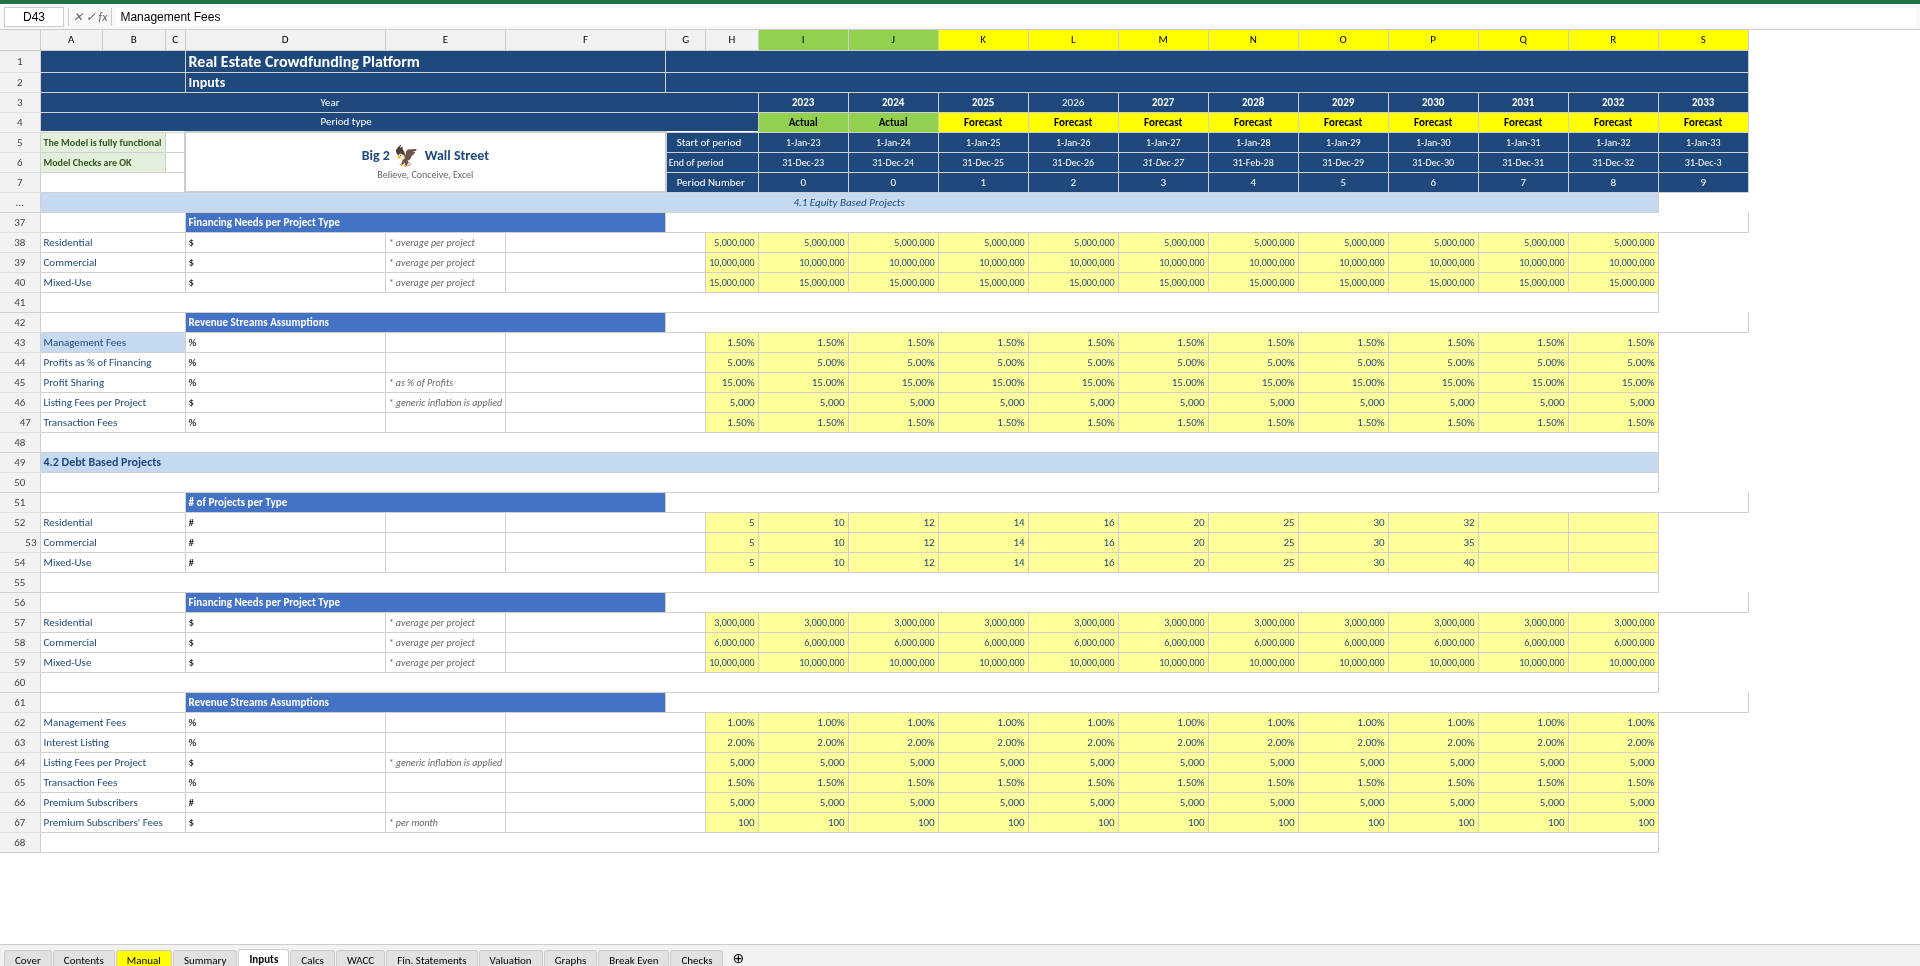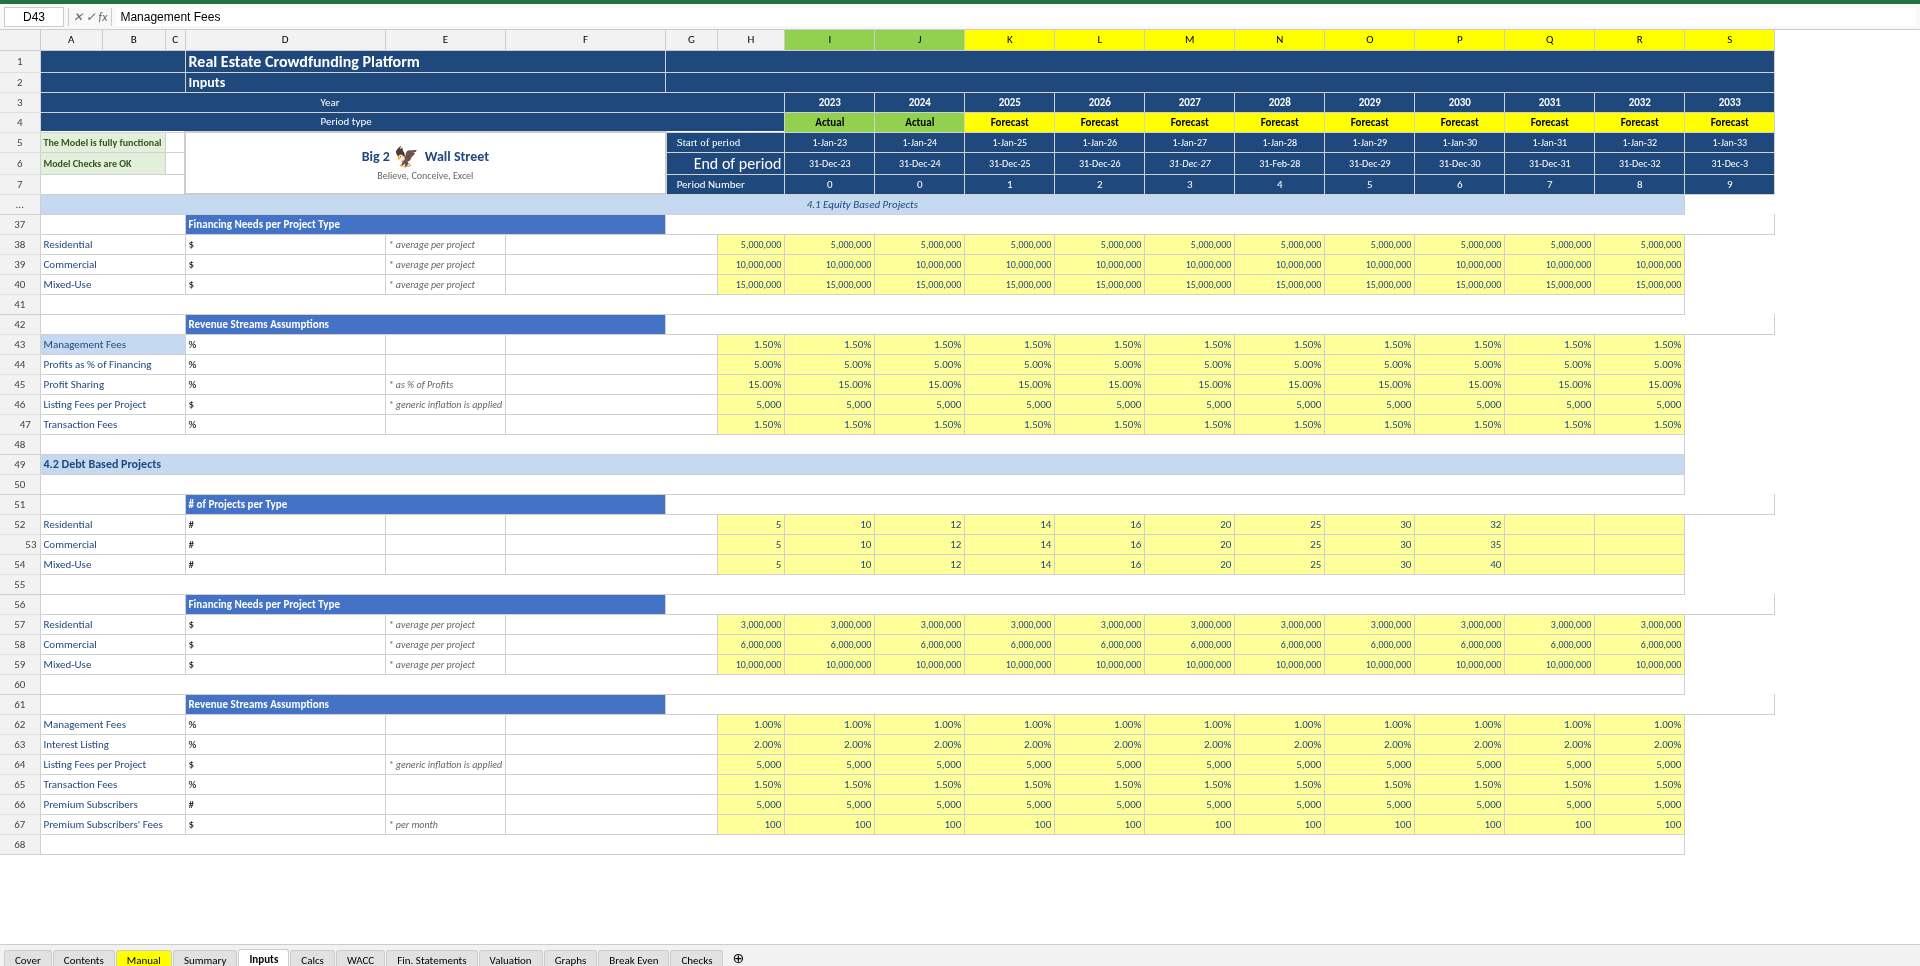--- a/index.html
+++ b/index.html
@@ -108,21 +108,21 @@
             <td colspan="3" style="background:#1F497D; color:#fff; font-weight:bold; font-size:14px;">Inputs</td>
             <td colspan="13" style="background:#1F497D;"></td>
           </tr>
 
           <tr>
             <td style="background:#f2f2f2; text-align:center; font-size:11px; color:#444; border-bottom:1px solid #e0e0e0;">3</td>
             <td colspan="8" style="background:#1F497D; color:#fff; font-size:11px; padding-left:280px;">Year</td>
             <td style="background:#1F497D; color:#fff; font-weight:bold; text-align:center; font-size:11px;">2023</td>
             <td style="background:#1F497D; color:#fff; font-weight:bold; text-align:center; font-size:11px;">2024</td>
             <td style="background:#1F497D; color:#fff; font-weight:bold; text-align:center; font-size:11px;">2025</td>
-            <td style="background:#1F497D; color:#fff; font-weight:bold; text-align:center; font-size:11px;">2026</td>
+            <td style="background:#1F497D; color:#fff; font-weight:normal; text-align:center; font-size:11px;">2026</td>
             <td style="background:#1F497D; color:#fff; font-weight:bold; text-align:center; font-size:11px;">2027</td>
             <td style="background:#1F497D; color:#fff; font-weight:bold; text-align:center; font-size:11px;">2028</td>
             <td style="background:#1F497D; color:#fff; font-weight:bold; text-align:center; font-size:11px;">2029</td>
             <td style="background:#1F497D; color:#fff; font-weight:bold; text-align:center; font-size:11px;">2030</td>
             <td style="background:#1F497D; color:#fff; font-weight:bold; text-align:center; font-size:11px;">2031</td>
             <td style="background:#1F497D; color:#fff; font-weight:bold; text-align:center; font-size:11px;">2032</td>
             <td style="background:#1F497D; color:#fff; font-weight:bold; text-align:center; font-size:11px;">2033</td>
           </tr>
 
           <tr>
@@ -146,39 +146,39 @@
             <td colspan="2" style="font-size:10px; color:#375623; font-weight:bold; background:#E2EFDA;">The Model is fully functional</td>
             <td style="background:#fff;"></td>
             <td rowspan="3" colspan="3" style="border:2px solid #ccc; background:#fff; text-align:center; vertical-align:middle; padding:5px;">
               <div style="font-size:14px; font-weight:bold; color:#1F497D; display:flex; align-items:center; gap:5px; justify-content:center;">
                 <span>Big 2</span>
                 <span style="color:#cc0000; font-size:20px;">🦅</span>
                 <span>Wall Street</span>
               </div>
               <div style="font-size:10px; color:#666;">Believe, Conceive, Excel</div>
             </td>
-            <td colspan="2" style="background:#1F497D; color:#fff; font-size:11px; padding-left:10px;font-family:Liberation Serif, serif;">Start of period</td>
+            <td colspan="2" style="background:#1F497D; color:#fff; font-size:11px; padding-left:10px;">Start of period</td>
             <td style="background:#1F497D; color:#fff; text-align:center; font-size:10px;">1-Jan-23</td>
             <td style="background:#1F497D; color:#fff; text-align:center; font-size:10px;">1-Jan-24</td>
             <td style="background:#1F497D; color:#fff; text-align:center; font-size:10px;">1-Jan-25</td>
             <td style="background:#1F497D; color:#fff; text-align:center; font-size:10px;">1-Jan-26</td>
             <td style="background:#1F497D; color:#fff; text-align:center; font-size:10px;">1-Jan-27</td>
             <td style="background:#1F497D; color:#fff; text-align:center; font-size:10px;">1-Jan-28</td>
             <td style="background:#1F497D; color:#fff; text-align:center; font-size:10px;">1-Jan-29</td>
             <td style="background:#1F497D; color:#fff; text-align:center; font-size:10px;">1-Jan-30</td>
             <td style="background:#1F497D; color:#fff; text-align:center; font-size:10px;">1-Jan-31</td>
             <td style="background:#1F497D; color:#fff; text-align:center; font-size:10px;">1-Jan-32</td>
             <td style="background:#1F497D; color:#fff; text-align:center; font-size:10px;">1-Jan-33</td>
           </tr>
 
           <tr>
             <td style="background:#f2f2f2; text-align:center; font-size:11px; color:#444; border-bottom:1px solid #e0e0e0;">6</td>
             <td colspan="2" style="font-size:10px; color:#375623; font-weight:bold; background:#E2EFDA;">Model Checks are OK</td>
             <td style="background:#fff;"></td>
-            <td colspan="2" style="background:#1F497D; color:#fff; font-size:16px; padding-left:27px;">End of period</td>
+            <td colspan="2" style="background:#1F497D; color:#fff; font-size:10px; padding-left:2px;">End of period</td>
             <td style="background:#1F497D; color:#fff; text-align:center; font-size:10px;">31-Dec-23</td>
             <td style="background:#1F497D; color:#fff; text-align:center; font-size:10px;">31-Dec-24</td>
             <td style="background:#1F497D; color:#fff; text-align:center; font-size:10px;">31-Dec-25</td>
             <td style="background:#1F497D; color:#fff; text-align:center; font-size:10px;">31-Dec-26</td>
             <td style="background:#1F497D; color:#fff; text-align:center; font-size:10px;font-style:italic;">31-Dec-27</td>
             <td style="background:#1F497D; color:#fff; text-align:center; font-size:10px;">31-Feb-28</td>
             <td style="background:#1F497D; color:#fff; text-align:center; font-size:10px;">31-Dec-29</td>
             <td style="background:#1F497D; color:#fff; text-align:center; font-size:10px;">31-Dec-30</td>
             <td style="background:#1F497D; color:#fff; text-align:center; font-size:10px;">31-Dec-31</td>
             <td style="background:#1F497D; color:#fff; text-align:center; font-size:10px;">31-Dec-32</td>

